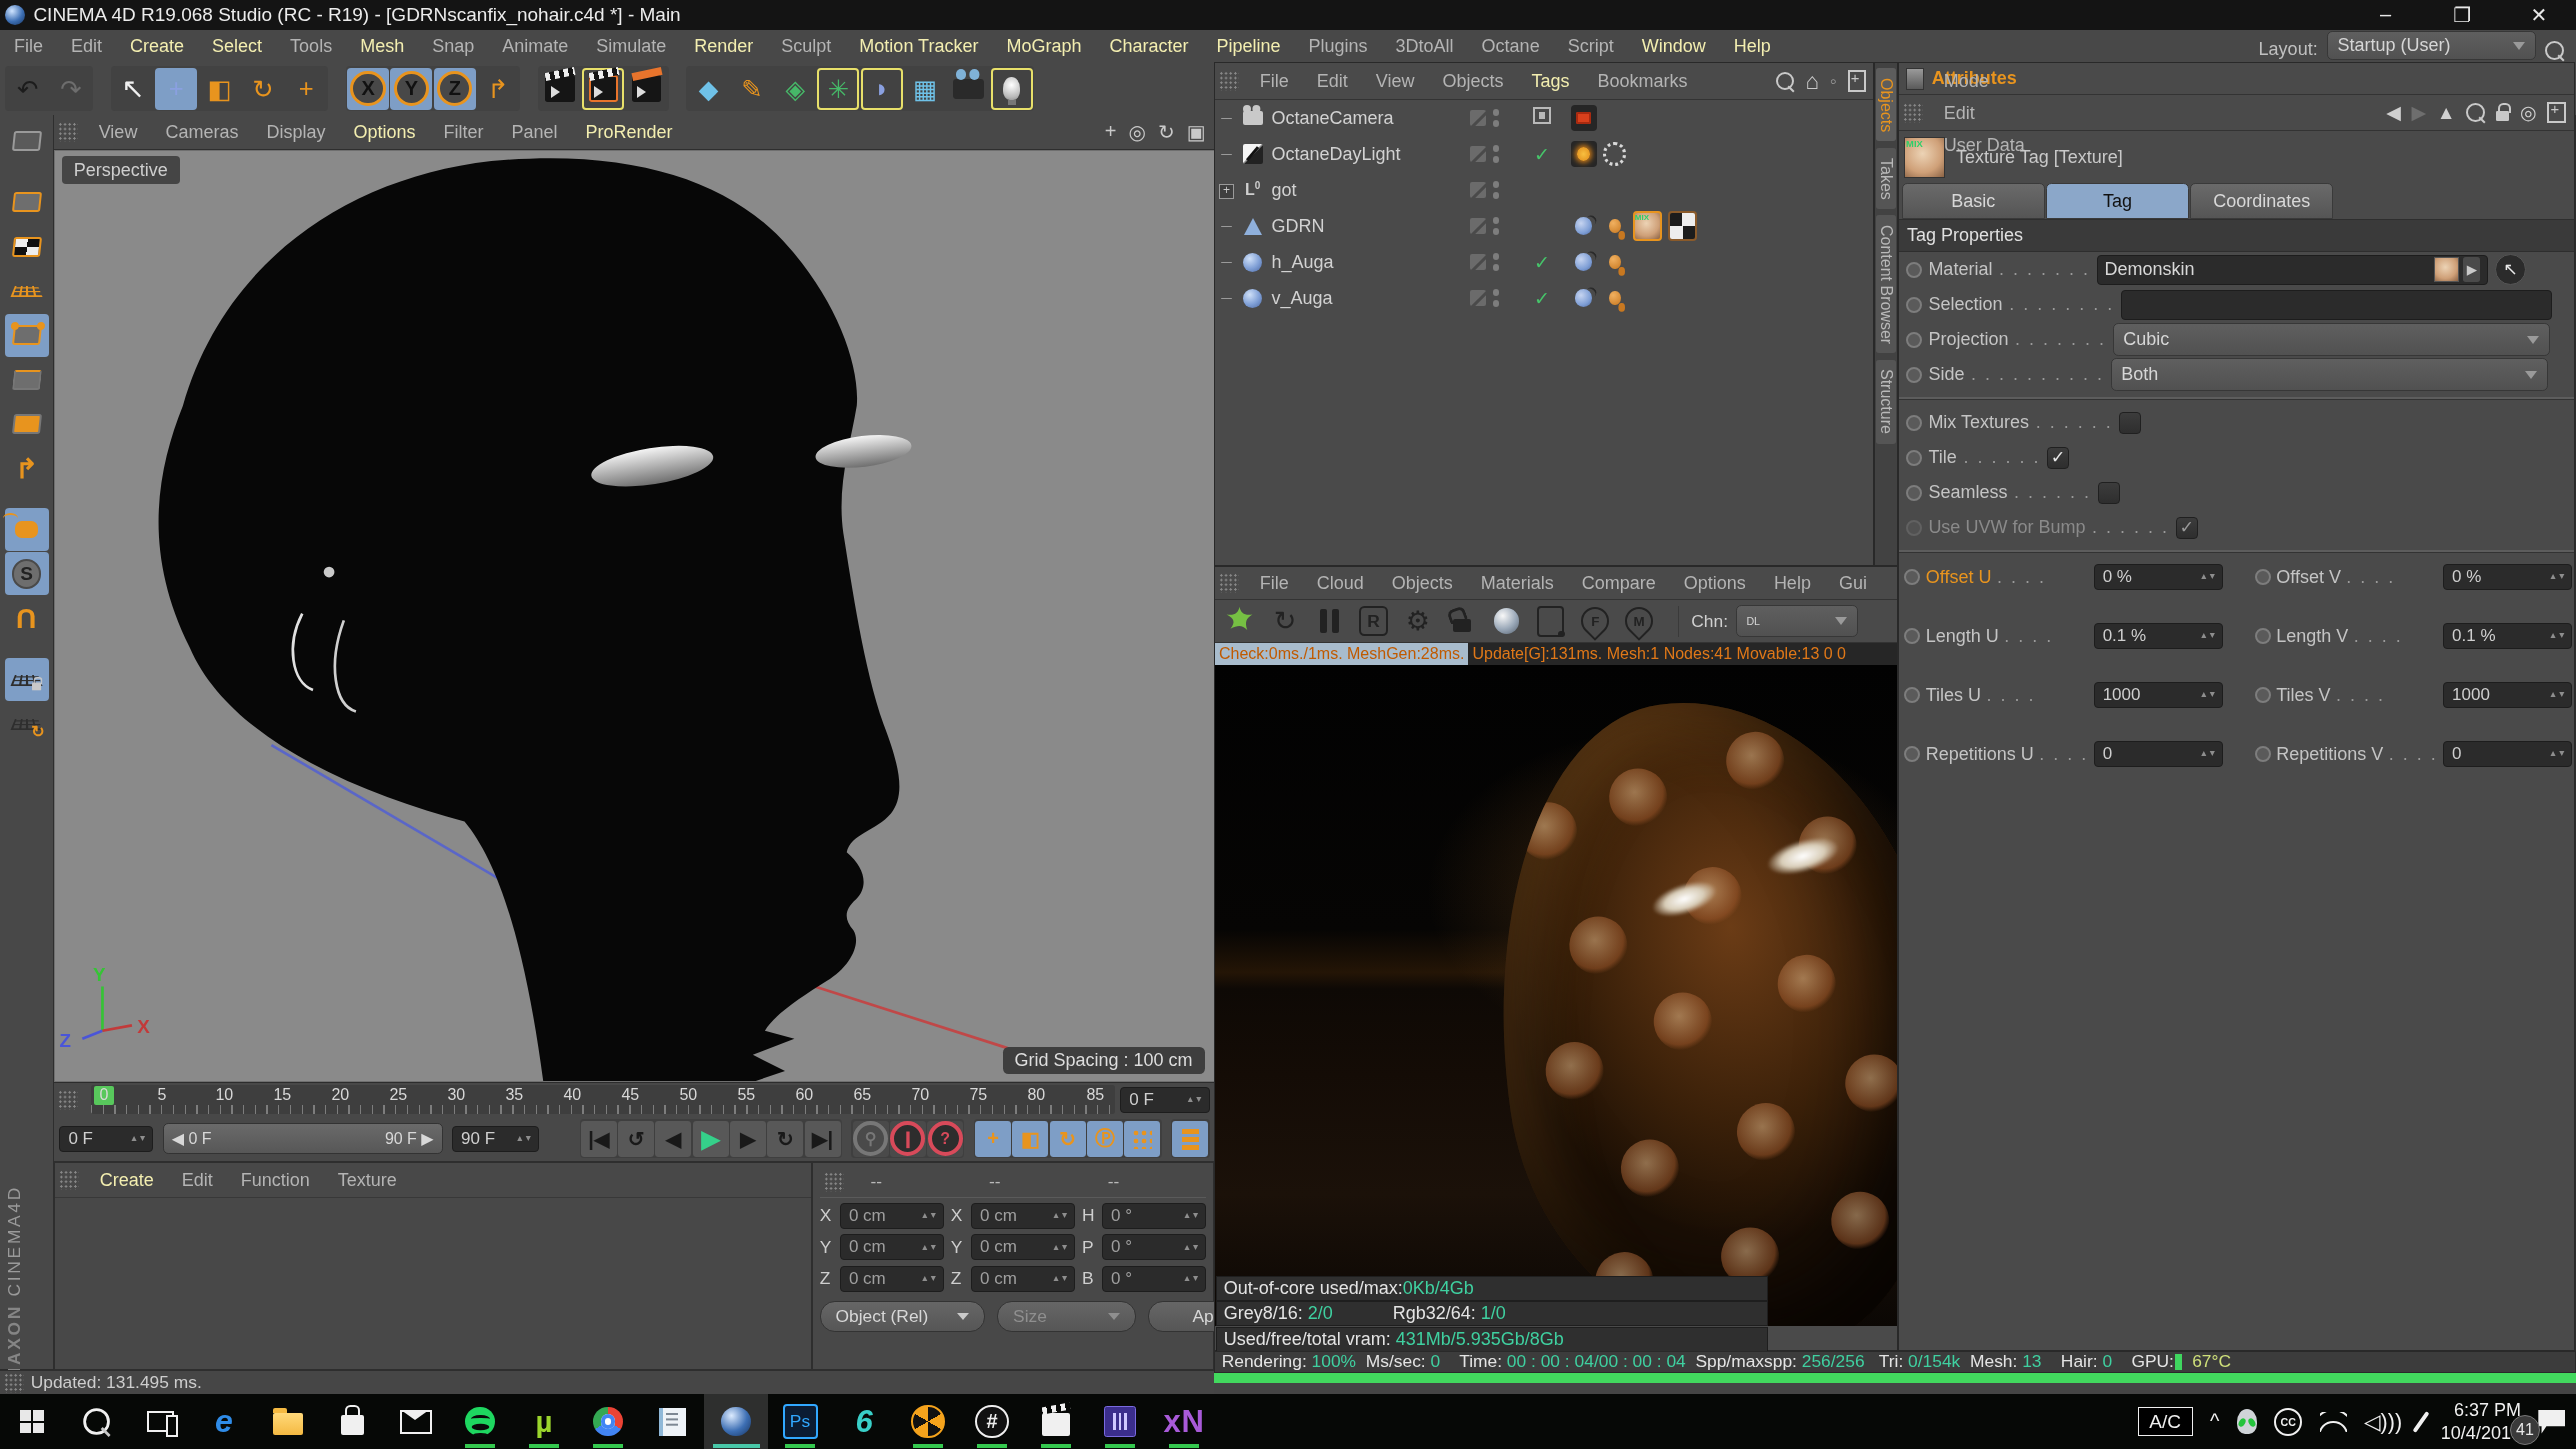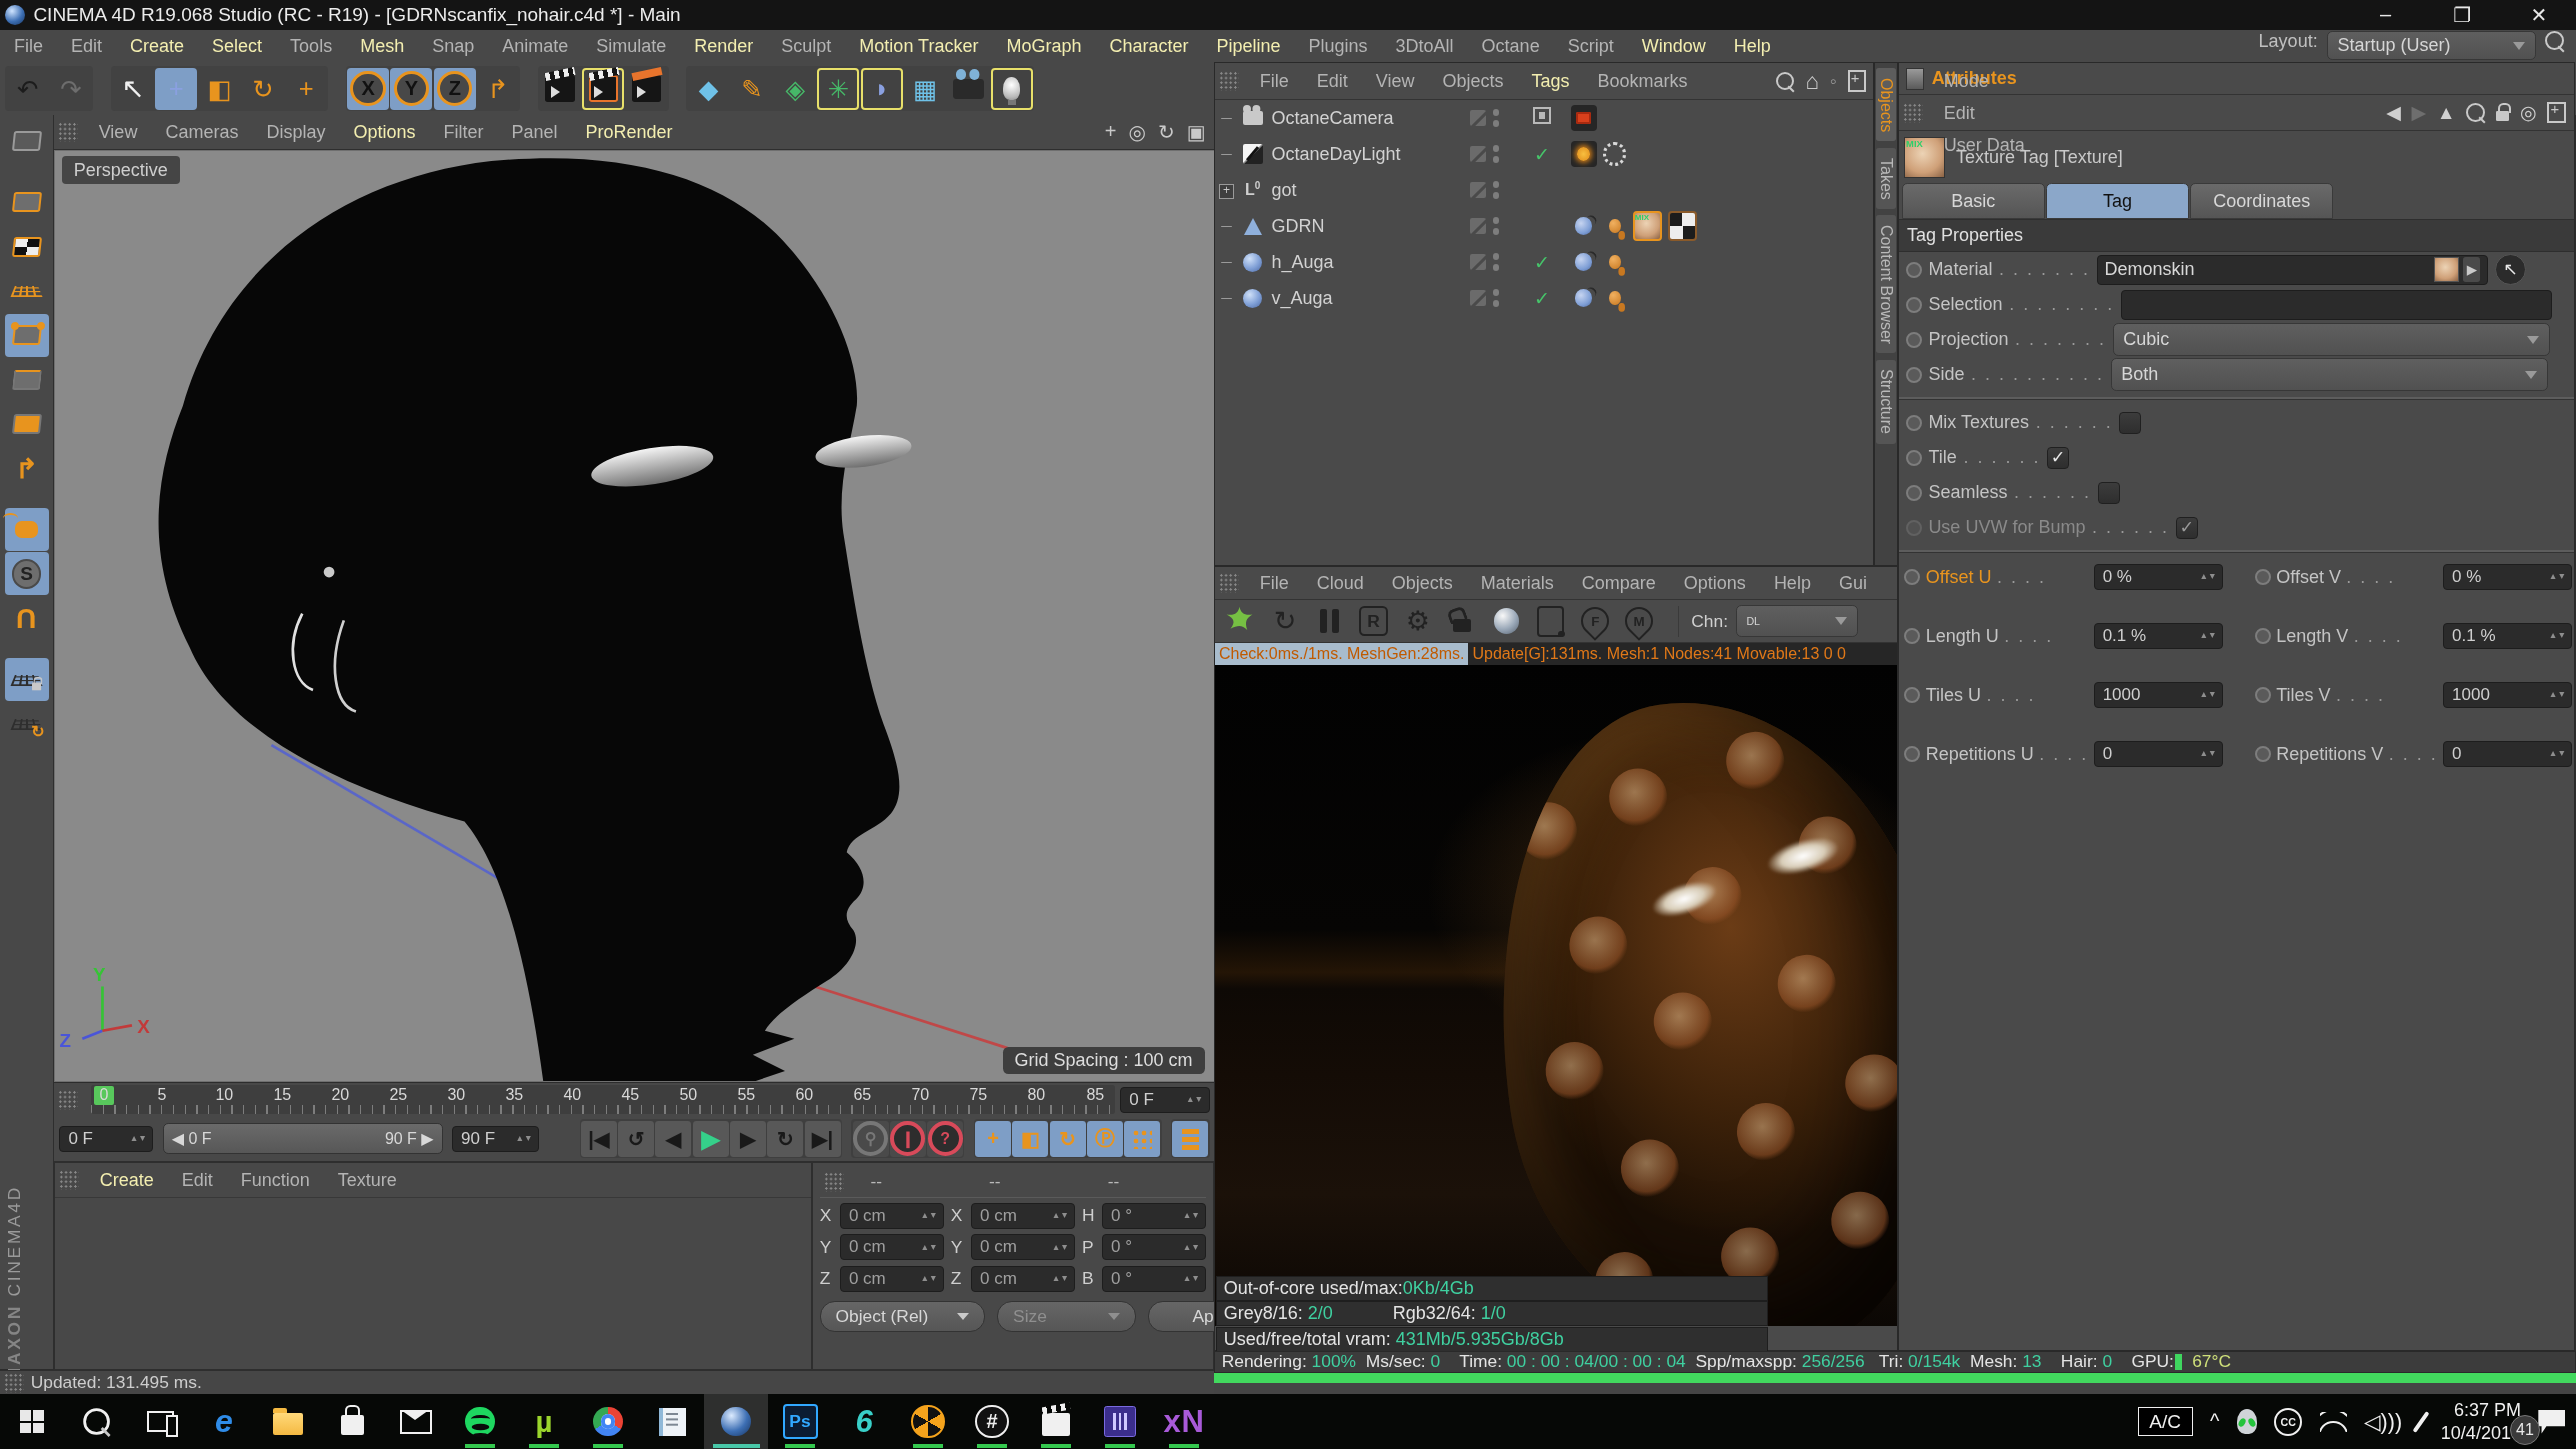--- a/index.html
+++ b/index.html
@@ -12,21 +12,21 @@
   #titlebar{left:0;top:0;width:2576px;height:29.5px;background:#141414;display:flex;align-items:center;font-size:19px;color:#ececec;}
   #titlebar .applogo{width:20px;height:20px;border-radius:50%;margin:0 8px 0 5.4px;
     background:radial-gradient(circle at 35% 30%,#cfe4ff,#3d6fb4 55%,#16335e);}
   #winbtns{margin-left:auto;display:flex;gap:2.7px;}
   .winbtn{width:74px;height:29.5px;display:flex;align-items:center;justify-content:center;font-size:20px;color:#e8e8e8;}
   
   #menubar{left:0;top:29.5px;width:2576px;height:32px;background:#484848;display:flex;align-items:center;font-size:18px;border-bottom:0.7px solid #2e2e2e;}
   .menu-item{padding:0 14px;line-height:32px;cursor:default;}
   .menu-item.dim{color:#b4b4b4;}
   .menu-item.bright{color:#f3eeb0;}
-  #layoutbox{margin-left:auto;display:flex;align-items:flex-start;gap:9.4px;padding-right:12px;}
+  #layoutbox{margin-left:auto;display:flex;align-items:flex-end;gap:9.4px;padding-right:12px;}
   #layoutbox .lbl{color:#c0c0c0;font-size:18px;}
   .dd{background:linear-gradient(#5f5f5f,#515151);border:0.7px solid #373737;border-radius:5.4px;
       display:flex;align-items:center;justify-content:space-between;padding:1.3px 9.4px;color:#d6d6d6;}
   .dd .caret{width:0;height:0;border-left:6.7px solid transparent;border-right:6.7px solid transparent;border-top:8px solid #9a9a9a;margin-left:9.4px;}
   .i-search{width:14.8px;height:14.8px;border:2px solid #c9c9c9;border-radius:50%;position:relative;display:inline-block;}
   .i-search::after{content:'';position:absolute;width:2px;height:8px;background:#c9c9c9;left:12.7px;top:11.4px;transform:rotate(-45deg);}
   
   #toolbar{left:0;top:62px;width:2576px;height:54px;background:#484848;display:flex;align-items:center;gap:17.4px;padding-left:5.4px;border-bottom:1.3px solid #2e2e2e;box-sizing:border-box;}
   .tgroup{display:flex;gap:1.3px;background:#424242;border-radius:4px;padding:1.3px;}
   .tbtn{width:42px;height:42px;border-radius:4px;display:flex;align-items:center;justify-content:center;
@@ -239,21 +239,21 @@
   .tk .runline{position:absolute;bottom:1.3px;left:17.4px;width:29.5px;height:3.4px;background:#35c94f;}
   .tkg{font-size:27px;font-weight:bold;}
   .winlogo{display:grid;grid-template-columns:10.7px 10.7px;grid-template-rows:10.7px 10.7px;gap:2px;}
   .winlogo i{background:#e8e8e8;}
   .circle-ic{width:29.5px;height:29.5px;border-radius:50%;}
   .spotify-ic{background:#1ed760;position:relative;}
   .spotify-ic::after{content:'';position:absolute;left:5.4px;top:8px;width:19px;height:5.4px;border-top:3.4px solid #0a0a0a;border-radius:50%;box-shadow:0 8px 0 -0.7px #0a0a0a,0 16px 0 -2px #0a0a0a;}
   .chrome-ic{background:conic-gradient(#ea4335 0 120deg,#4285f4 120deg 240deg,#34a853 240deg 360deg);position:relative;}
   .chrome-ic::after{content:'';position:absolute;inset:7.4px;border-radius:50%;background:#fff;box-shadow:inset 0 0 0 4px #4285f4;}
   .c4d-ic{background:radial-gradient(circle at 35% 30%,#dcebff,#3d6fb4 55%,#16335e);position:relative;}
-  .ps-ic{width:31px;height:31px;background:#0b1c33;border:2px solid #31a8ff;border-radius:4px;color:#31a8ff;font-size:17.4px;font-weight:bold;display:flex;align-items:center;justify-content:center;}
+  .ps-ic{width:31px;height:31px;background:#0b1c33;border:2px solid #31a8ff;border-radius:4px;color:#31a8ff;font-size:17.4px;font-weight:normal;display:flex;align-items:center;justify-content:center;}
   .nuke-ic{background:conic-gradient(#111 0 60deg,#f5a31c 60deg 120deg,#111 120deg 180deg,#f5a31c 180deg 240deg,#111 240deg 300deg,#f5a31c 300deg 360deg);border:2px solid #f5a31c;}
   .hash-ic{background:#111;border:2px solid #eee;color:#eee;font-size:20px;font-weight:bold;display:flex;align-items:center;justify-content:center;}
   .clap-ic{width:28px;height:23px;background:#f0f0f0;border-radius:2px;position:relative;margin-top:6.7px;}
   .clap-ic::before{content:'';position:absolute;top:-8px;left:0;width:28px;height:6.7px;background:repeating-linear-gradient(90deg,#f0f0f0 0 4.7px,#060806 4.7px 9.4px);transform:rotate(-10deg);}
   .vegas-ic{width:29.5px;height:29.5px;background:#3b2e8c;border:1.3px solid #7a6ae0;border-radius:2.7px;display:flex;align-items:center;justify-content:center;gap:2.7px;}
   .vegas-ic i{width:2.7px;height:17.4px;background:#cfc8ff;}
   .folder-ic{width:29.5px;height:21.5px;background:linear-gradient(#ffd97a,#f4b942);border-radius:2px;position:relative;margin-top:5.4px;}
   .folder-ic::before{content:'';position:absolute;top:-5.4px;left:0;width:13.4px;height:5.4px;background:#f4b942;border-radius:2px 2px 0 0;}
   .mail-ic{width:28px;height:20px;border:2px solid #f0f0f0;position:relative;}
   .mail-ic::after{content:'';position:absolute;left:-0.7px;top:-2px;border-left:14px solid transparent;border-right:14px solid transparent;border-top:10.7px solid #f0f0f0;}

